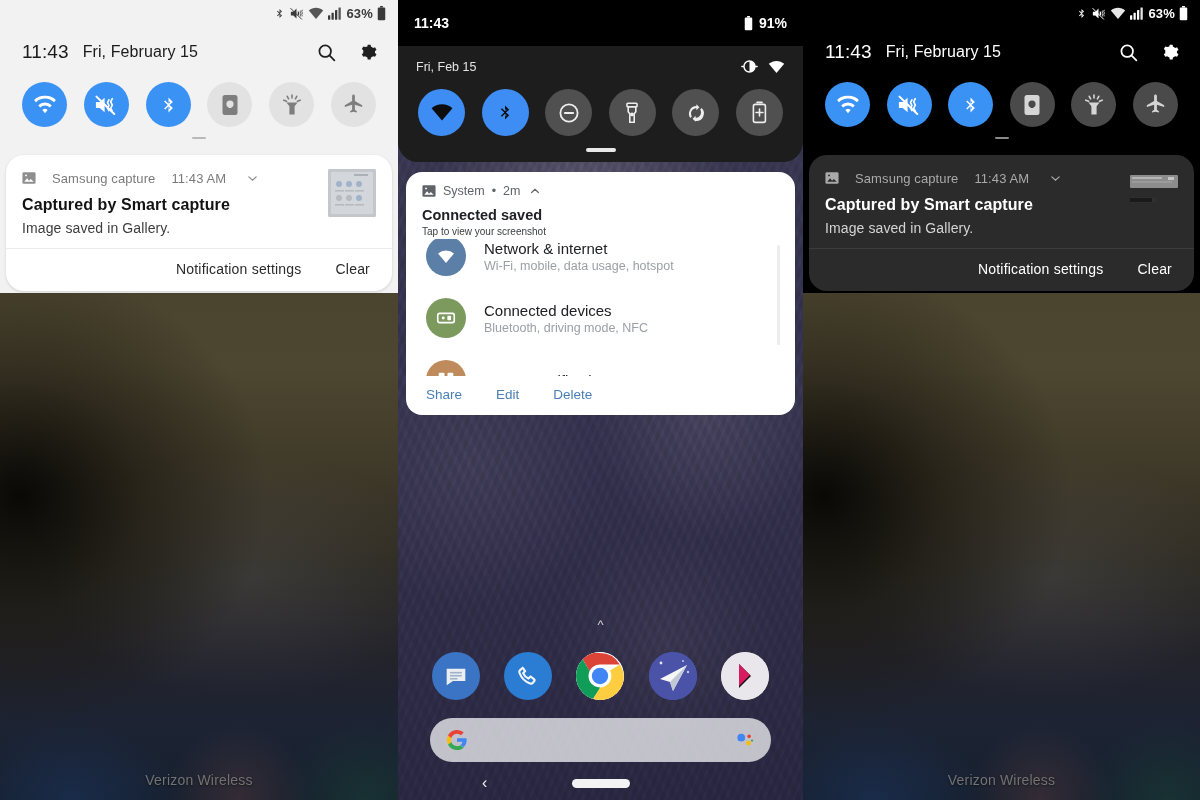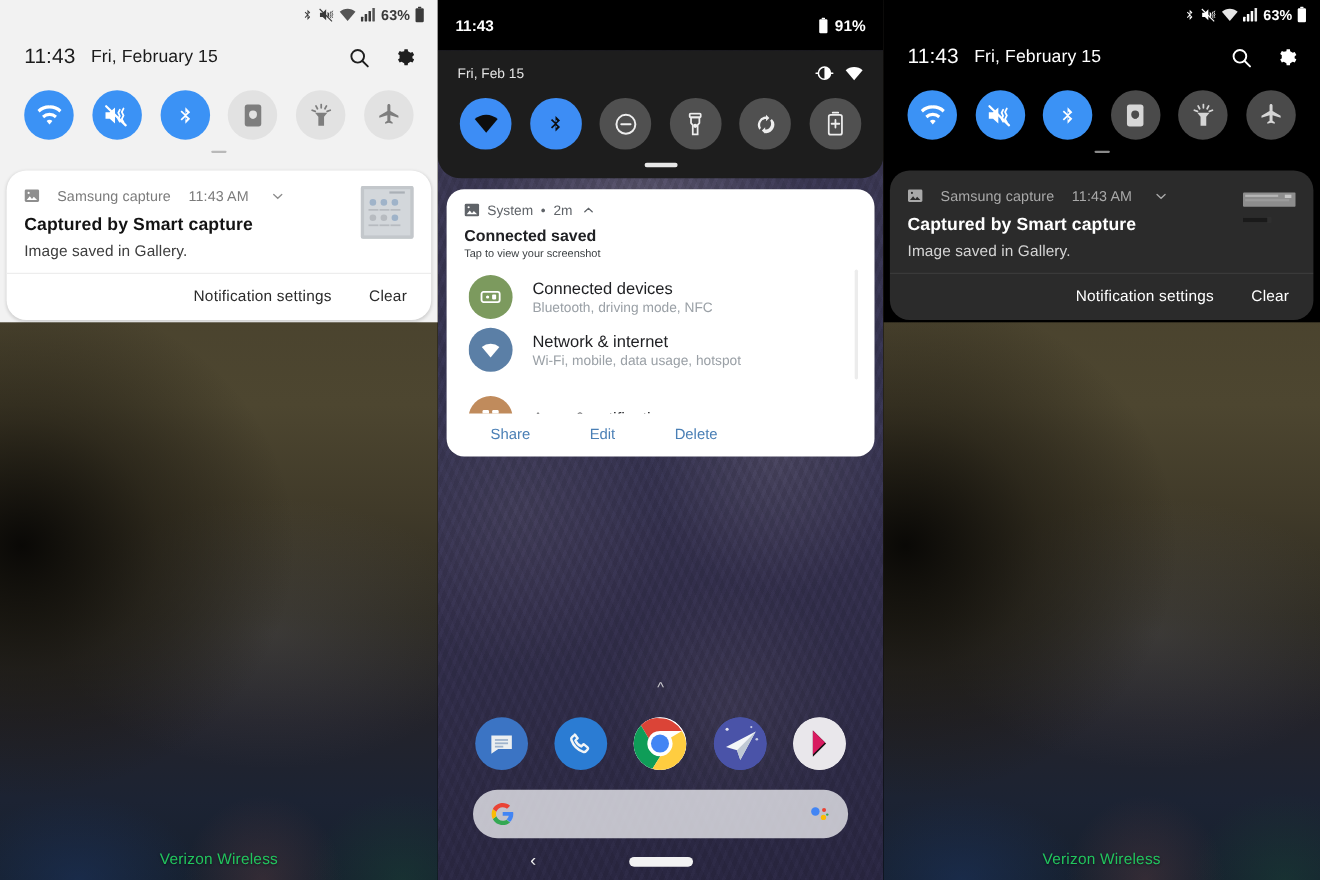--- a/index.html
+++ b/index.html
@@ -101,21 +101,21 @@
   .ntext  { font-size: 14px; margin-top: 6px; letter-spacing: .1px; }
   .p1 .ntitle { color: #131313; } .p1 .ntext { color: #3d3d3d; }
   .p3 .ntitle { color: #ffffff; } .p3 .ntext { color: #d4d4d4; }
   .nthumb { width: 48px; height: 48px; margin-left: 12px; flex: 0 0 auto; border-radius: 2px; position: relative; overflow:hidden; }
   .card-foot { display:flex; align-items:center; justify-content:flex-end; gap: 34px; padding: 12px 22px 14px 0; font-size: 14px; font-weight: 400; letter-spacing:.2px; }
   .p1 .card-foot { border-top: 1px solid #ececec; color: #2b2b2b; }
   .p3 .card-foot { border-top: 1px solid #3c3c3c; color: #ffffff; }
   .card-foot span { cursor: pointer; }
 
   
-  .carrier { position:absolute; left:0; right:0; bottom: 12px; text-align:center; font-size: 14px; color: #22c55e; text-shadow: 0 1px 2px rgba(0,0,0,.5); letter-spacing:.2px;margin-top:40px; }
+  .carrier { position:absolute; left:0; right:0; bottom: 12px; text-align:center; font-size: 14px; color: #737373; text-shadow: 0 1px 2px rgba(0,0,0,.5); letter-spacing:.2px;margin-top:40px; }
 
   
   .p2 .pixel-wall {
     position:absolute; inset:0;
     background:
       radial-gradient(60% 30% at 46% 26%, rgba(122,116,134,0.55), rgba(0,0,0,0) 62%),
       radial-gradient(45% 24% at 76% 52%, rgba(100,94,116,0.40), rgba(0,0,0,0) 65%),
       radial-gradient(50% 26% at 18% 58%, rgba(92,86,110,0.32), rgba(0,0,0,0) 68%),
       radial-gradient(40% 20% at 66% 80%, rgba(88,82,104,0.28), rgba(0,0,0,0) 70%),
       linear-gradient(175deg, #3c3a54 0%, #3a3752 22%, #353350 45%, #332f4c 66%, #2e2b46 85%, #2a2742 100%);
@@ -148,21 +148,21 @@
   .p2 .ntitle2 { font-size: 14.5px; font-weight:700; color:#202124; padding: 9px 16px 0 16px; }
   .p2 .nsub2 { font-size: 10px; color:#3c4043; padding: 3px 16px 0 16px; }
   .p2 .shotprev { position:relative; margin: 2px 14px 0 20px; height: 137px; overflow:hidden; background:#fff; }
   .p2 .srow { display:flex; align-items:center; height: 62px; }
   .p2 .sicon { width: 40px; height:40px; border-radius:50%; flex:0 0 auto; display:flex; align-items:center; justify-content:center; }
   .p2 .stext { margin-left: 18px; }
   .p2 .stitle { font-size: 15px; color:#202124; font-weight:500; }
   .p2 .sdesc  { font-size: 12.5px; color:#9aa0a6; margin-top: 2px; }
   .p2 .scroll-hint { position:absolute; right: 1px; top: 6px; width: 3px; height: 100px; background:#ececec; border-radius:2px; }
   .p2 .nactions { display:flex; gap: 34px; padding: 11px 20px 13px 20px; font-size: 13.5px; color:#4a7fb5; font-weight:500; }
-  .p2 .nactions span { cursor:pointer;margin-left:20px; }
+  .p2 .nactions span { cursor:pointer; }
 
   .p2 .manage { display:flex; align-items:center; justify-content:space-between; padding: 14px 20px 0 22px; font-size: 13.5px; font-weight:700; color:#fff; text-shadow:0 1px 2px rgba(0,0,0,.4); }
   .p2 .manage span { cursor:pointer; }
 
   .p2 .chev-up { position:absolute; left:0; right:0; bottom: 168px; text-align:center; color:#e6e6e6; font-size: 13px; opacity:.85; }
   .p2 .dock { position:absolute; left:0; right:0; bottom: 100px; display:flex; justify-content:space-around; padding: 0 22px; }
   .p2 .app { width: 48px; height:48px; border-radius:50%; display:flex; align-items:center; justify-content:center; cursor:pointer; position:relative; overflow:hidden; }
   .p2 .searchbar { position:absolute; left: 32px; right: 32px; bottom: 38px; height: 44px; border-radius: 24px; background: rgba(233,233,238,0.80); display:flex; align-items:center; padding: 0 16px; cursor:pointer; }
   .p2 .navbar { position:absolute; left:0; right:0; bottom:0; height: 34px; display:flex; align-items:center; }
   .p2 .navback { position:absolute; left: 84px; color:#f0f0f0; font-size: 16px; cursor:pointer; }
@@ -407,43 +407,43 @@
         <svg width="12" height="12" viewBox="0 0 16 16" fill="none" stroke="#5f6368" stroke-width="1.6" style="margin-left:2px">
             <path d="M3.5 10l4.5-4.2L12.5 10" stroke-linecap="round"></path>
           </svg>
       </div>
       <div class="ntitle2">Connected saved</div>
       <div class="nsub2">Tap to view your screenshot</div>
 
       <div class="shotprev">
         <div class="scroll-hint"></div>
 
+        <div class="srow" style="margin-top:-14px">
+          <div class="sicon" style="background:#5b7fa6">
+            <svg width="24" height="24" viewBox="0 0 24 24" fill="#fff">
+                <path d="M12 19l8-9.5A13 13 0 0 0 12 6.6 13 13 0 0 0 4 9.5L12 19z"></path>
+              </svg>
+          </div>
+          <div class="stext">
+            <div class="stitle">Network &amp; internet</div>
+            <div class="sdesc">Wi-Fi, mobile, data usage, hotspot</div>
+          </div>
+        </div>
+
         <div class="srow">
           <div class="sicon" style="background:#7c9a5e">
             <svg width="22" height="22" viewBox="0 0 24 24" fill="none" stroke="#fff" stroke-width="1.8">
                 <rect x="3" y="7" width="18" height="10" rx="2"></rect>
                 <circle cx="9" cy="12" r="1.6" fill="#fff" stroke="none"></circle>
                 <rect x="13.5" y="9.6" width="4" height="4.8" rx="0.8" fill="#fff" stroke="none"></rect>
               </svg>
           </div>
           <div class="stext">
             <div class="stitle">Connected devices</div>
             <div class="sdesc">Bluetooth, driving mode, NFC</div>
-          </div>
-        </div>
-
-        <div class="srow" style="margin-top:-14px">
-          <div class="sicon" style="background:#5b7fa6">
-            <svg width="24" height="24" viewBox="0 0 24 24" fill="#fff">
-                <path d="M12 19l8-9.5A13 13 0 0 0 12 6.6 13 13 0 0 0 4 9.5L12 19z"></path>
-              </svg>
-          </div>
-          <div class="stext">
-            <div class="stitle">Network &amp; internet</div>
-            <div class="sdesc">Wi-Fi, mobile, data usage, hotspot</div>
           </div>
         </div>
 
         <div class="srow">
           <div class="sicon" style="background:#c08b5c">
             <svg width="22" height="22" viewBox="0 0 24 24" fill="#fff">
                 <rect x="4" y="4" width="6.4" height="6.4" rx="1.2"></rect>
                 <rect x="13.6" y="4" width="6.4" height="6.4" rx="1.2"></rect>
                 <rect x="4" y="13.6" width="6.4" height="6.4" rx="1.2"></rect>
                 <rect x="13.6" y="13.6" width="6.4" height="6.4" rx="1.2"></rect>

